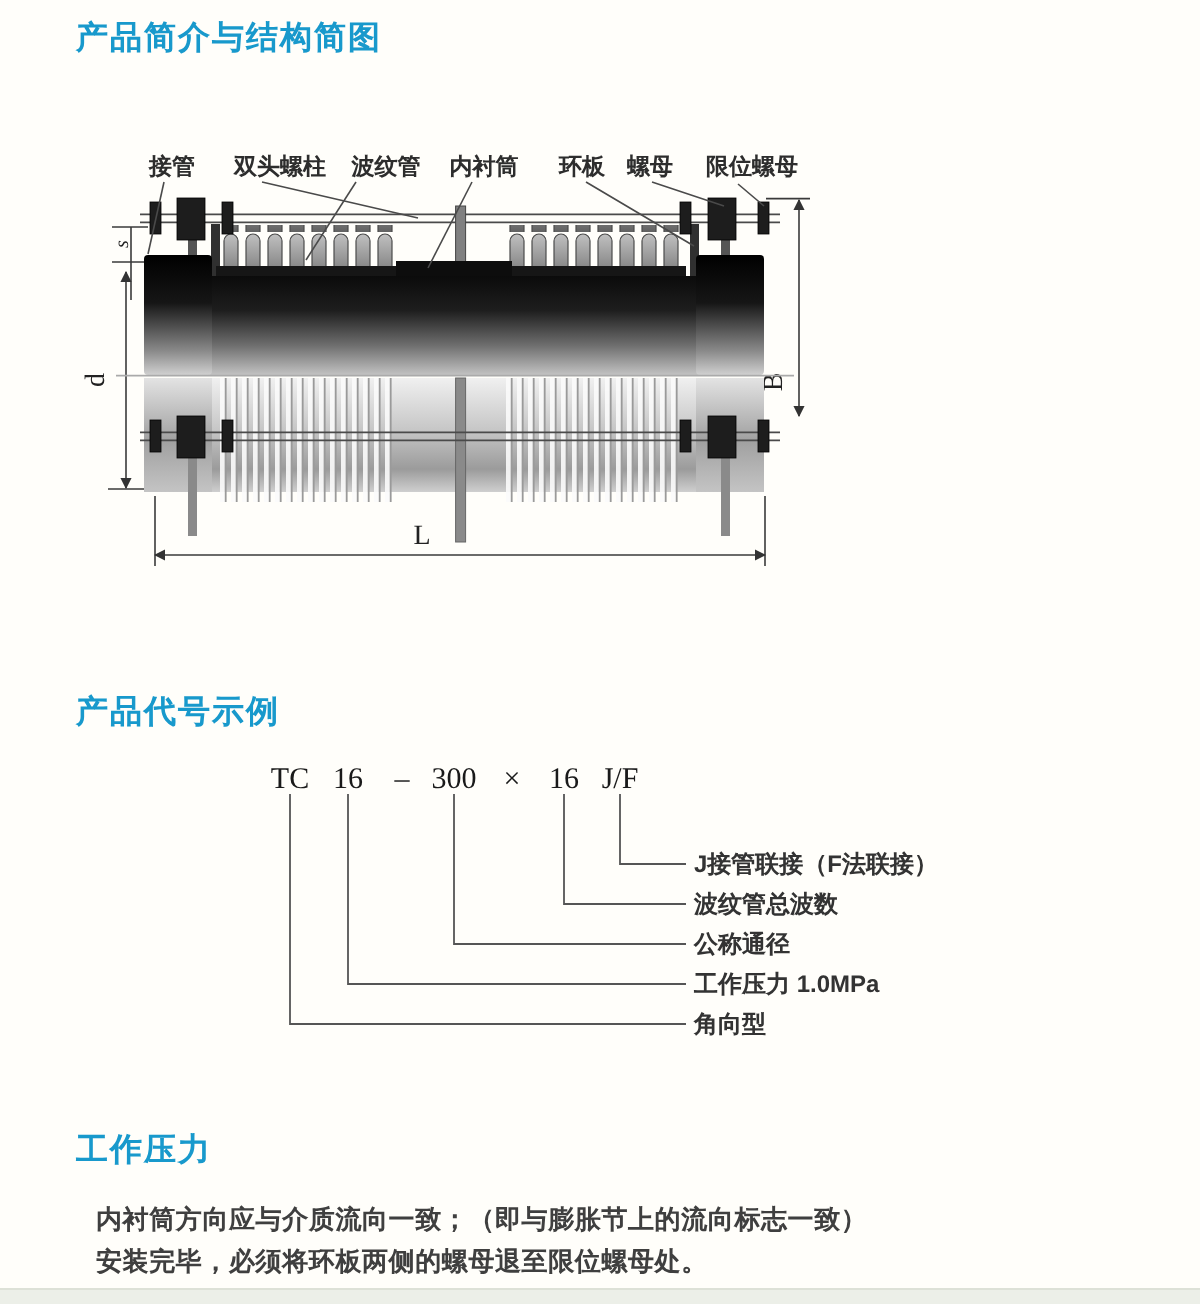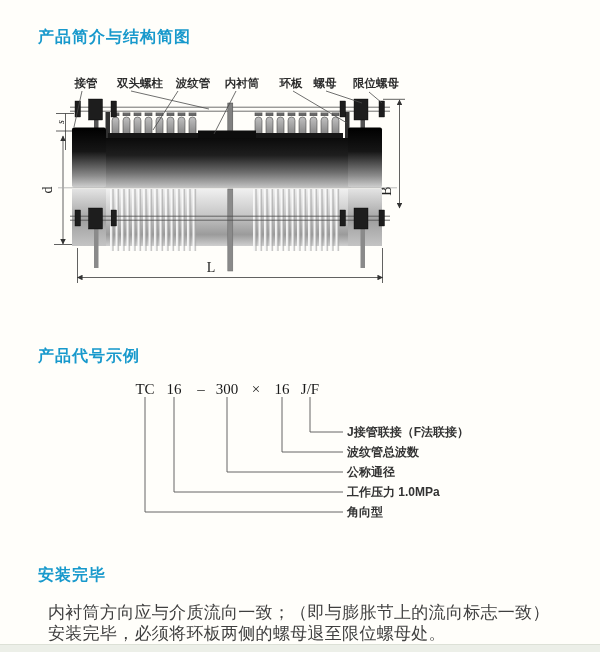--- a/index.html
+++ b/index.html
@@ -6,26 +6,26 @@
   body{
     width:600px;height:652px;position:relative;overflow:hidden;
     background:#fffefa;
     font-family:"Liberation Sans", sans-serif;
   }
   .heading{
     position:absolute;left:38px;
     font-size:16px;font-weight:bold;letter-spacing:1px;
     color:var(--accent,#1899cc);
   }
-  #h-intro{top:27px;}
+  #h-intro{top:9px;}
   #h-code{top:346px;font-family:Liberation Mono, monospace;}
   #h-install{top:565px;}
   .install-line{
     position:absolute;left:48px;
-    font-size:17px;font-weight:400;color:#3f3f3f;letter-spacing:0.3px;
+    font-size:13px;font-weight:700;color:#3f3f3f;letter-spacing:0.3px;
   }
   #install-line1{top:601px;}
   #install-line2{top:622px;}
   svg{position:absolute;left:0;}
   #diagram-svg{top:60px;}
   #code-svg{top:375px;}
   .part-label{font-family:"Liberation Sans",sans-serif;font-size:11.5px;font-weight:bold;fill:#2d2d2d;}
   .dim-label{font-family:"Liberation Serif",serif;font-size:14px;fill:#222;}
   .dim-s{font-family:"Liberation Serif",serif;font-size:10px;font-style:italic;fill:#222;}
   .thin{stroke:#4a4a4a;stroke-width:0.8;fill:none;}
@@ -205,17 +205,17 @@
     <path d="M310,397 V432 H343"></path>
   </g>
 
   <text class="callout-label" x="347" y="436">J接管联接（F法联接）</text>
   <text class="callout-label" x="347" y="456">波纹管总波数</text>
   <text class="callout-label" x="347" y="476">公称通径</text>
   <text class="callout-label" x="347" y="496">工作压力 1.0MPa</text>
   <text class="callout-label" x="347" y="516">角向型</text>
 </svg>
 
-<div class="heading" id="h-install">安装完毕</div>
+<div class="heading" id="h-install">工作压力</div>
 <div class="install-line" id="install-line1">内衬筒方向应与介质流向一致；（即与膨胀节上的流向标志一致）</div>
 <div class="install-line" id="install-line2">安装完毕，必须将环板两侧的螺母退至限位螺母处。</div>
 
 <div id="footer-strip"></div>
 
 </body></html>

